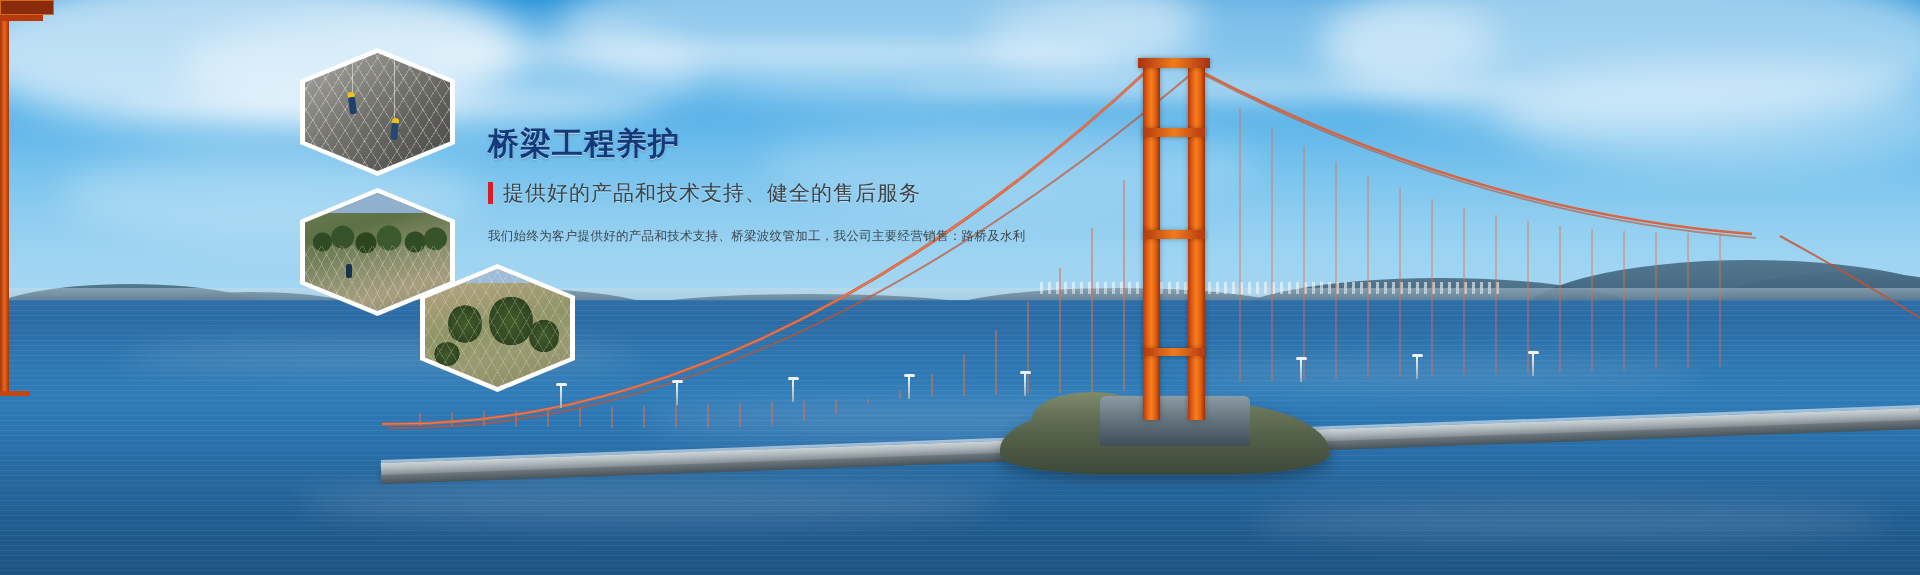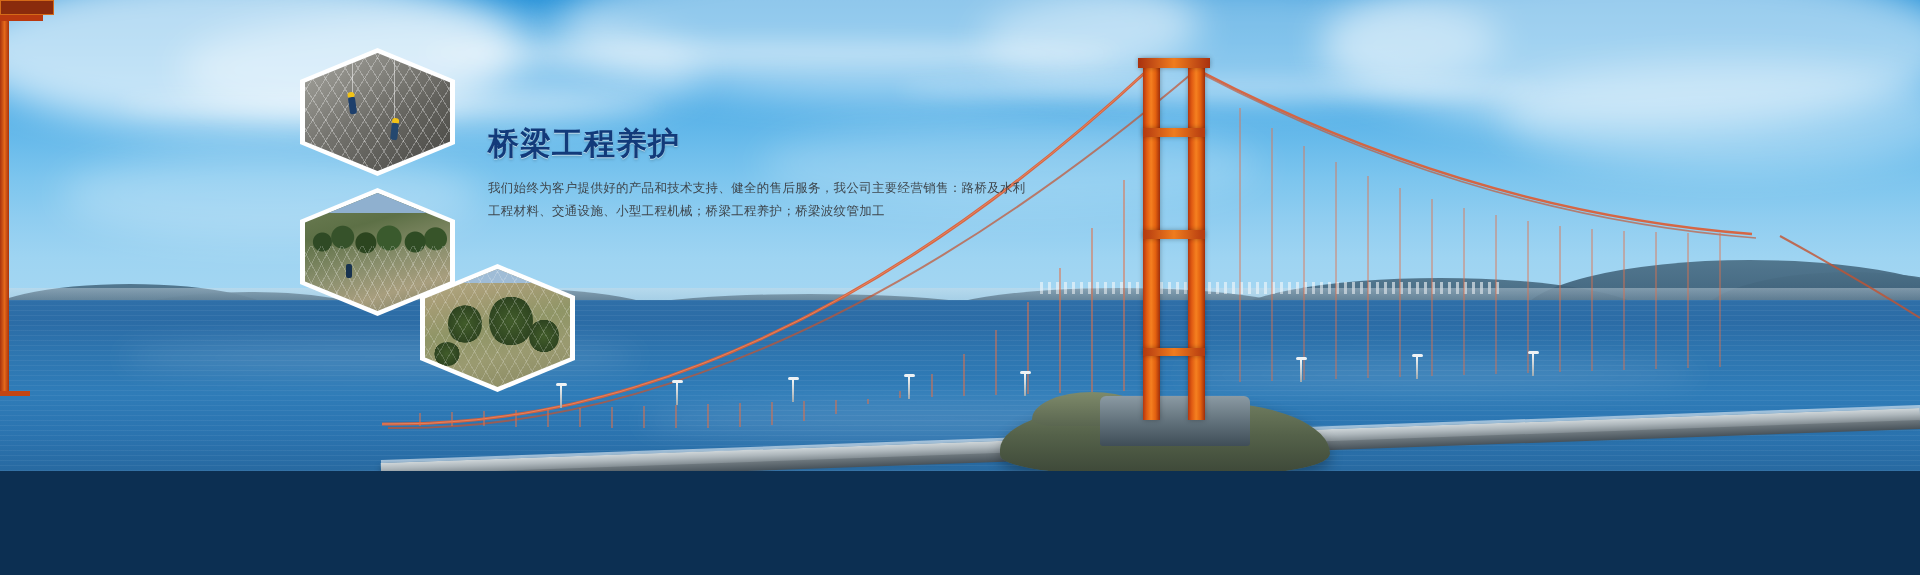--- a/index.html
+++ b/index.html
@@ -4,22 +4,23 @@
 <style>
   * { margin:0; padding:0; box-sizing:border-box; }
   html,body { width:1920px; height:575px; overflow:hidden; }
   body {
     font-family:"DejaVu Sans","Liberation Sans",sans-serif;
     background:#0c2f52;
   }
 
   #banner {
     position:relative;
-    width:1920px; height:471px;
+    width:1920px; height:575px;
     overflow:hidden;
+    text-align:center;
   }
 
   
   .sky {
     position:absolute; left:0; top:0; width:1920px; height:330px;
     background:
       linear-gradient(180deg,
         #1f8fd8 0%,
         #2e9bdf 12%,
         #49aae6 26%,
@@ -480,21 +481,24 @@
       </div>
     </div>
   </div>
 
   <div class="textblock">
 
     <div class="headline">
       <span class="h-main">桥梁工程养护</span>
     </div>
 
+    <div class="subline">
+      <span class="redbar"></span>
+      <span class="s-text">提供好的产品和技术支持、健全的售后服务</span>
+    </div>
 
     <div class="paragraph">
-      <span class="pline">我们始终为客户提供好的产品和技术支持、健全的售后服务，我公司主要经营销售：路桥及水利</span>
-      <span class="pline">工程材料、交通设施、小型工程机械；桥梁工程养护；桥梁波纹管加工</span>
+      <span class="pline">我们始终为客户提供好的产品和技术支持、桥梁波纹管加工，我公司主要经营销售：路桥及水利</span>
     </div>
 
   </div>
 
 </div>
 
 </body></html>

